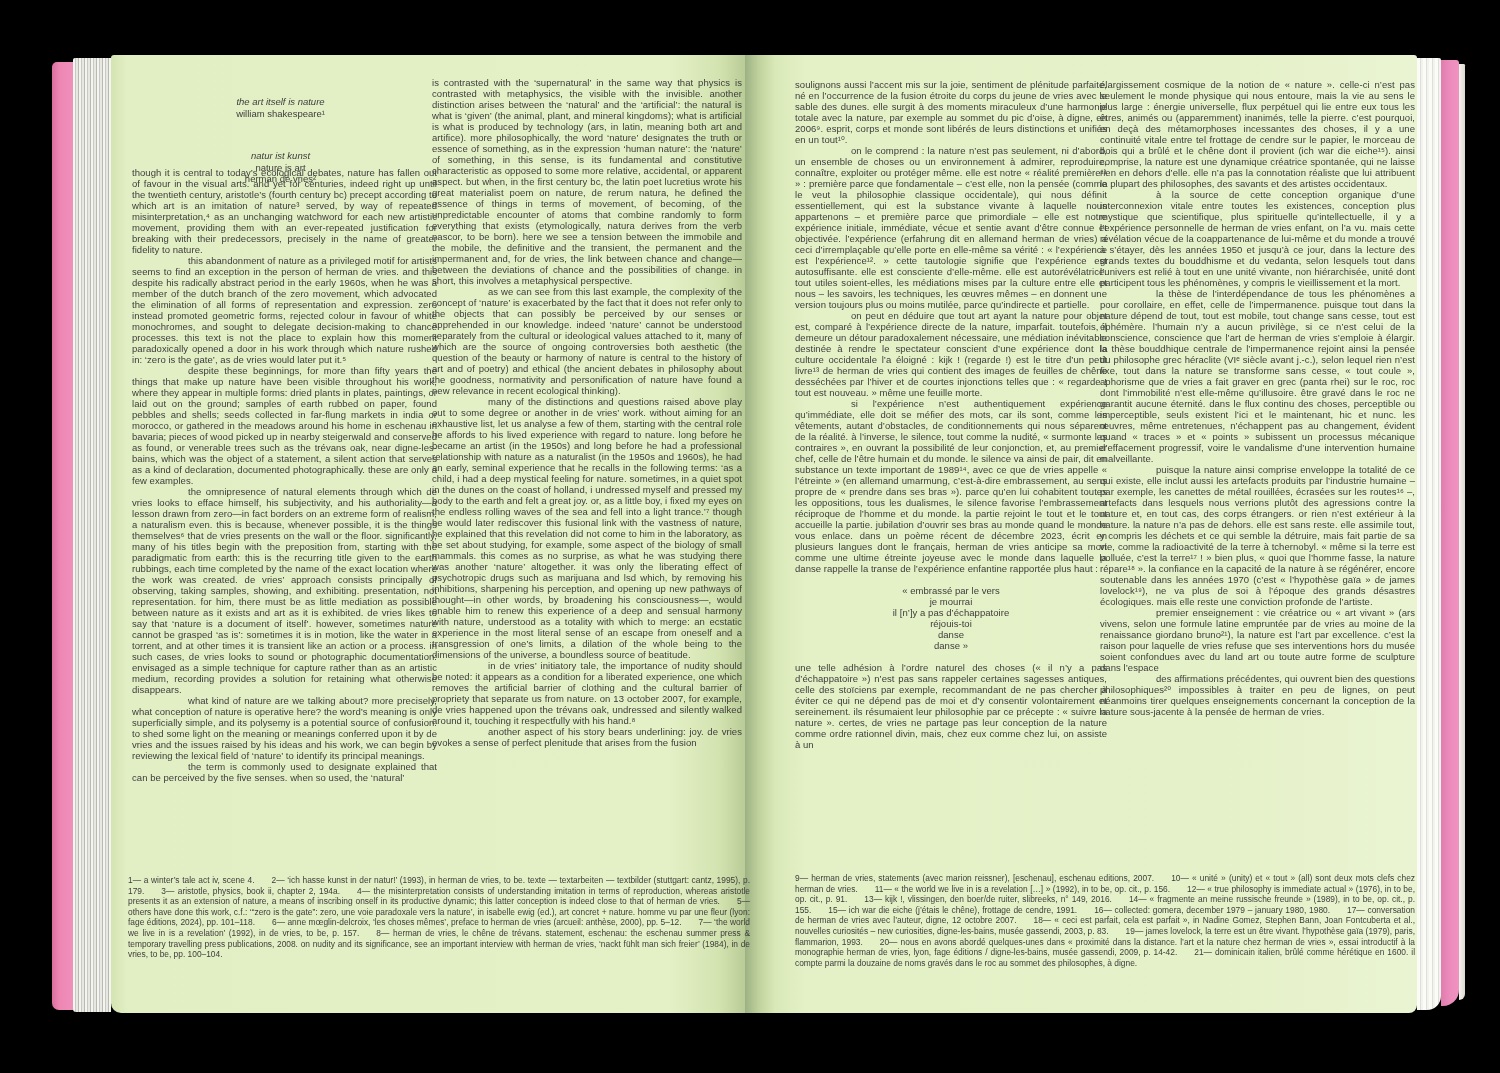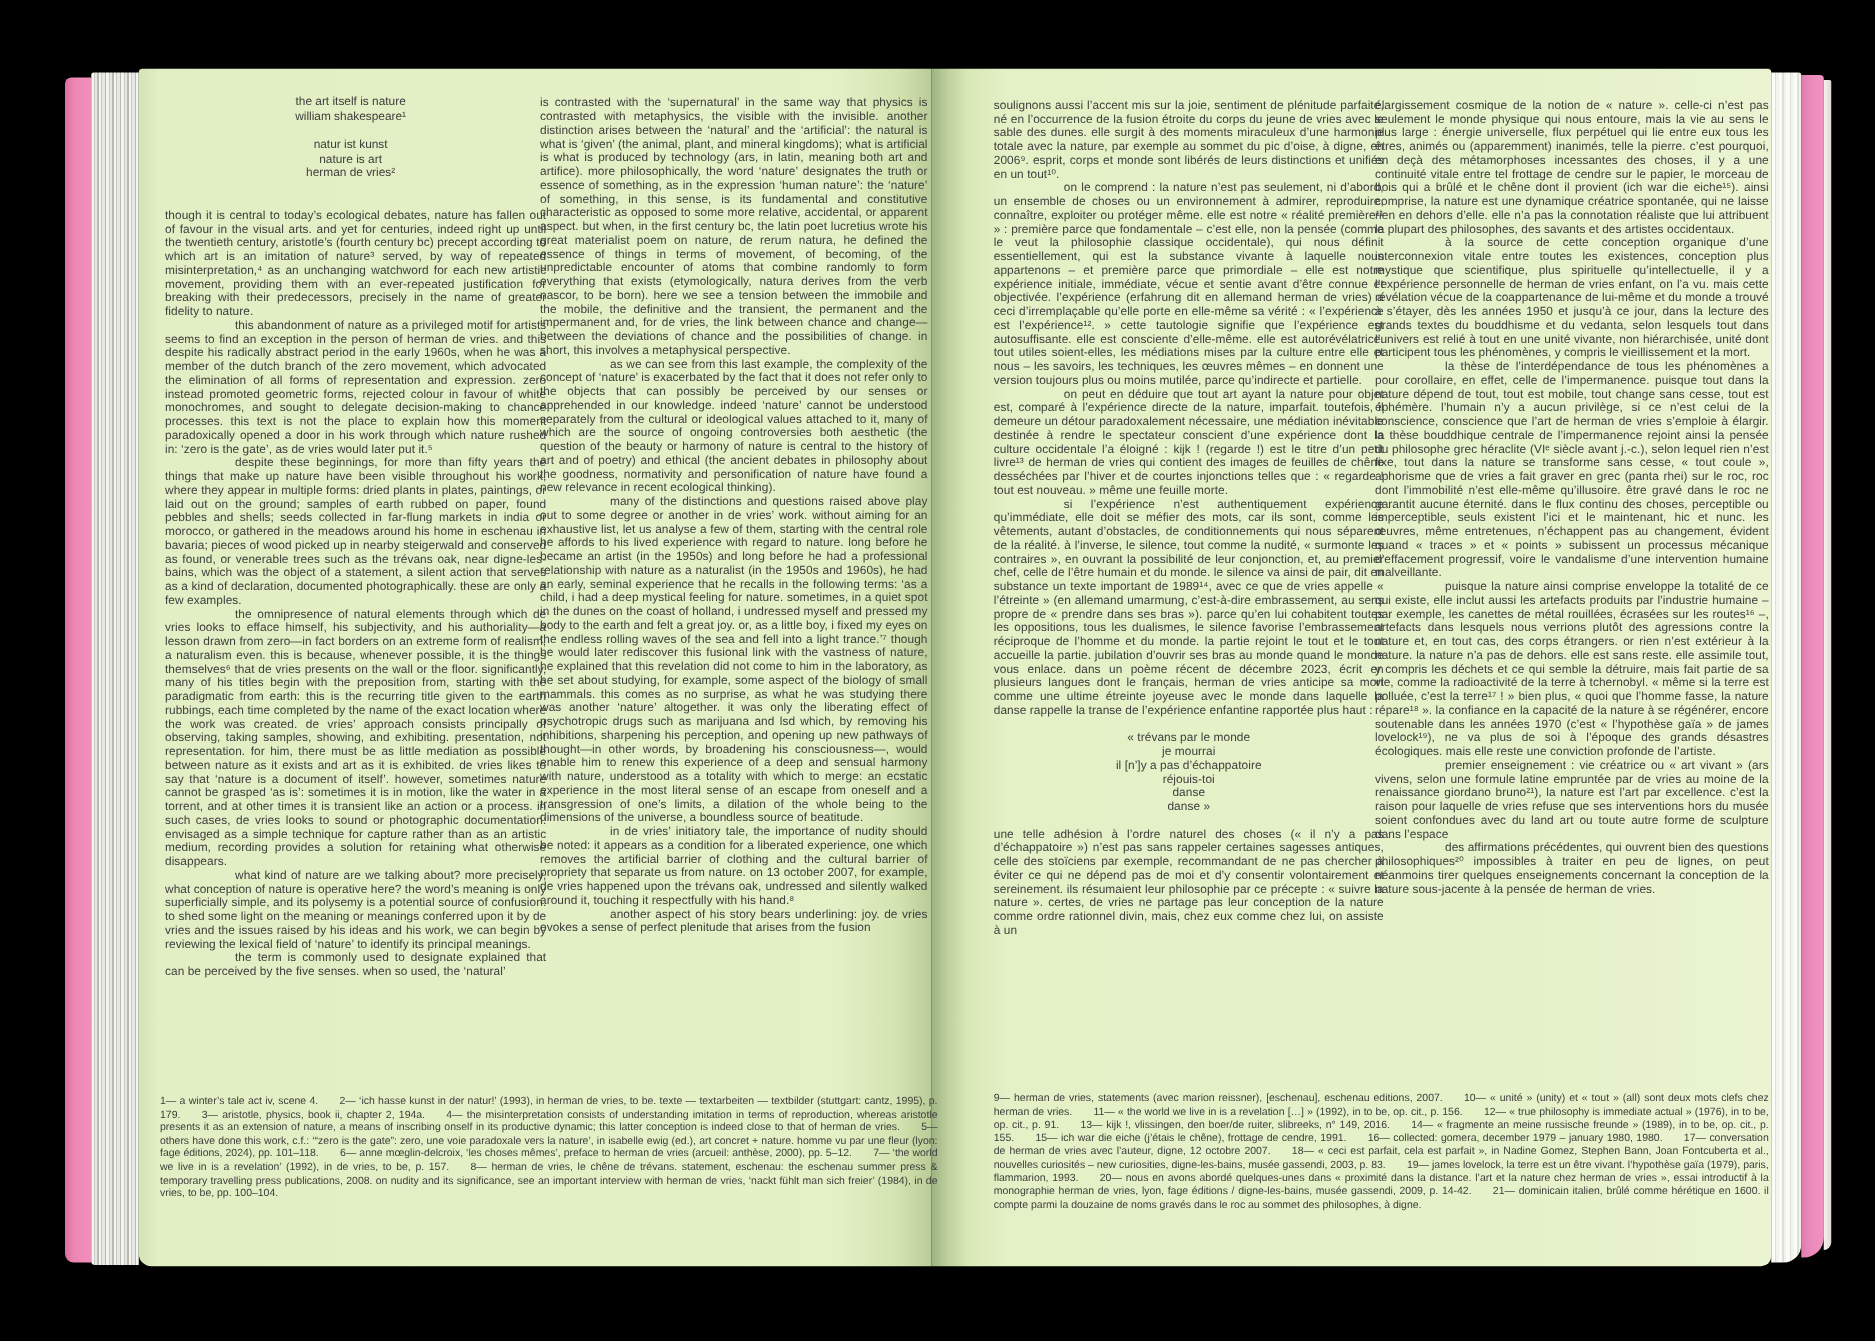--- a/index.html
+++ b/index.html
@@ -41,21 +41,21 @@
   .edge-white-right{
     position:absolute;left:1459px;top:64px;width:6px;height:936px;
     background:linear-gradient(90deg,#f6f2ee 0,#ded8d2 100%);
     border-radius:0 3px 14px 0;
   }
   
   .col{position:absolute;color:#3d3d3b;font-size:9.5px;line-height:11px;text-align:justify;letter-spacing:.05px;}
   .col p{margin:0;}
   .col p.indent{text-indent:56px;}
   .epigraph{position:absolute;color:#3d3d3b;font-size:9.5px;line-height:11.5px;text-align:center;}
-  .epigraph .it{}
+  .epigraph .it{font-style:italic;margin-top:20px;}
   .epigraph .gap{height:11px;}
   .poem{text-align:center;margin:11px 0;}
   .poem div{line-height:11px;}
   .footnotes{position:absolute;color:#3d3d3b;font-size:8.4px;line-height:10.6px;text-align:justify;}
   .footnotes .fn{margin-right:17px;}
 </style>
 </head>
 <body>
 
 <div class="edge-pink-left"></div>
@@ -95,21 +95,21 @@
 <div class="footnotes" style="left:128px;top:875px;width:622px;">
   <span class="fn">1— a winter’s tale act iv, scene 4.</span><span class="fn">2— ‘ich hasse kunst in der natur!’ (1993), in herman de vries, to be. texte — textarbeiten — textbilder (stuttgart: cantz, 1995), p. 179.</span><span class="fn">3— aristotle, physics, book ii, chapter 2, 194a.</span><span class="fn">4— the misinterpretation consists of understanding imitation in terms of reproduction, whereas aristotle presents it as an extension of nature, a means of inscribing onself in its productive dynamic; this latter conception is indeed close to that of herman de vries.</span><span class="fn">5— others have done this work, c.f.: ‘“zero is the gate”: zero, une voie paradoxale vers la nature’, in isabelle ewig (ed.), art concret + nature. homme vu par une fleur (lyon: fage éditions, 2024), pp. 101–118.</span><span class="fn">6— anne mœglin-delcroix, ‘les choses mêmes’, preface to herman de vries (arcueil: anthèse, 2000), pp. 5–12.</span><span class="fn">7— ‘the world we live in is a revelation’ (1992), in de vries, to be, p. 157.</span><span class="fn">8— herman de vries, le chêne de trévans. statement, eschenau: the eschenau summer press &amp; temporary travelling press publications, 2008. on nudity and its significance, see an important interview with herman de vries, ‘nackt fühlt man sich freier’ (1984), in de vries, to be, pp. 100–104.</span>
 </div>
 
 <div class="col" style="left:795px;top:79px;width:312px;">
   <p>soulignons aussi l’accent mis sur la joie, sentiment de plénitude parfaite, né en l’occurrence de la fusion étroite du corps du jeune de vries avec le sable des dunes. elle surgit à des moments miraculeux d’une harmonie totale avec la nature, par exemple au sommet du pic d’oise, à digne, en 2006⁹. esprit, corps et monde sont libérés de leurs distinctions et unifiés en un tout¹⁰.</p>
   <p class="indent">on le comprend : la nature n’est pas seulement, ni d’abord, un ensemble de choses ou un environnement à admirer, reproduire, connaître, exploiter ou protéger même. elle est notre « réalité première¹¹ » : première parce que fondamentale – c’est elle, non la pensée (comme le veut la philosophie classique occidentale), qui nous définit essentiellement, qui est la substance vivante à laquelle nous appartenons – et première parce que primordiale – elle est notre expérience initiale, immédiate, vécue et sentie avant d’être connue et objectivée. l’expérience (erfahrung dit en allemand herman de vries) a ceci d’irremplaçable qu’elle porte en elle-même sa vérité : « l’expérience est l’expérience¹². » cette tautologie signifie que l’expérience est autosuffisante. elle est consciente d’elle-même. elle est autorévélatrice. tout utiles soient-elles, les médiations mises par la culture entre elle et nous – les savoirs, les techniques, les œuvres mêmes – en donnent une version toujours plus ou moins mutilée, parce qu’indirecte et partielle.</p>
   <p class="indent">on peut en déduire que tout art ayant la nature pour objet est, comparé à l’expérience directe de la nature, imparfait. toutefois, il demeure un détour paradoxalement nécessaire, une médiation inévitable destinée à rendre le spectateur conscient d’une expérience dont la culture occidentale l’a éloigné : kijk ! (regarde !) est le titre d’un petit livre¹³ de herman de vries qui contient des images de feuilles de chêne desséchées par l’hiver et de courtes injonctions telles que : « regarde ! tout est nouveau. » même une feuille morte.</p>
   <p class="indent">si l’expérience n’est authentiquement expérience qu’immédiate, elle doit se méfier des mots, car ils sont, comme les vêtements, autant d’obstacles, de conditionnements qui nous séparent de la réalité. à l’inverse, le silence, tout comme la nudité, « surmonte les contraires », en ouvrant la possibilité de leur conjonction, et, au premier chef, celle de l’être humain et du monde. le silence va ainsi de pair, dit en substance un texte important de 1989¹⁴, avec ce que de vries appelle « l’étreinte » (en allemand umarmung, c’est-à-dire embrassement, au sens propre de « prendre dans ses bras »). parce qu’en lui cohabitent toutes les oppositions, tous les dualismes, le silence favorise l’embrassement réciproque de l’homme et du monde. la partie rejoint le tout et le tout accueille la partie. jubilation d’ouvrir ses bras au monde quand le monde vous enlace. dans un poème récent de décembre 2023, écrit en plusieurs langues dont le français, herman de vries anticipe sa mort comme une ultime étreinte joyeuse avec le monde dans laquelle la danse rappelle la transe de l’expérience enfantine rapportée plus haut :</p>
   <div class="poem">
-    <div>« trévans par le monde</div>
+    <div>« embrassé par le vers</div>
     <div>je mourrai</div>
     <div>il [n’]y a pas d’échappatoire</div>
     <div>réjouis-toi</div>
     <div>danse</div>
     <div>danse »</div>
   </div>
   <p>une telle adhésion à l’ordre naturel des choses (« il n’y a pas d’échappatoire ») n’est pas sans rappeler certaines sagesses antiques, celle des stoïciens par exemple, recommandant de ne pas chercher à éviter ce qui ne dépend pas de moi et d’y consentir volontairement et sereinement. ils résumaient leur philosophie par ce précepte : « suivre la nature ». certes, de vries ne partage pas leur conception de la nature comme ordre rationnel divin, mais, chez eux comme chez lui, on assiste à un</p>
 </div>
 
 <div class="col" style="left:1100px;top:79px;width:315px;">

